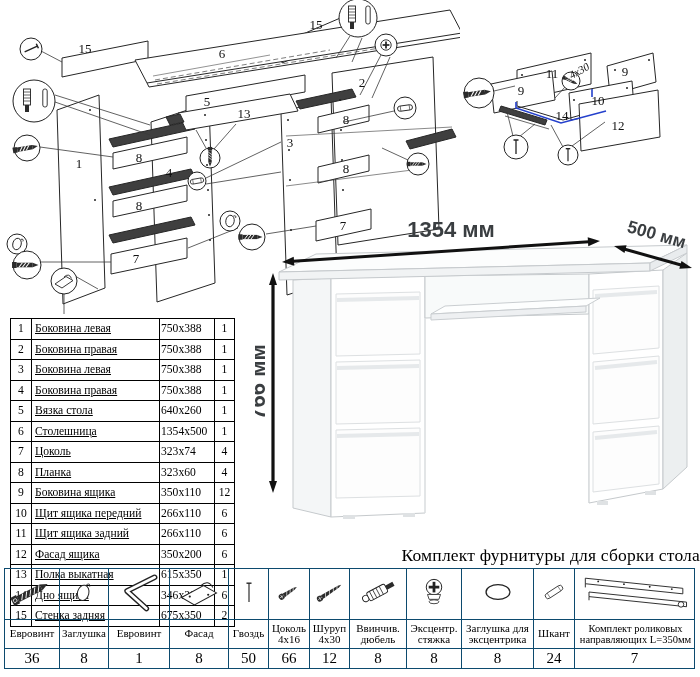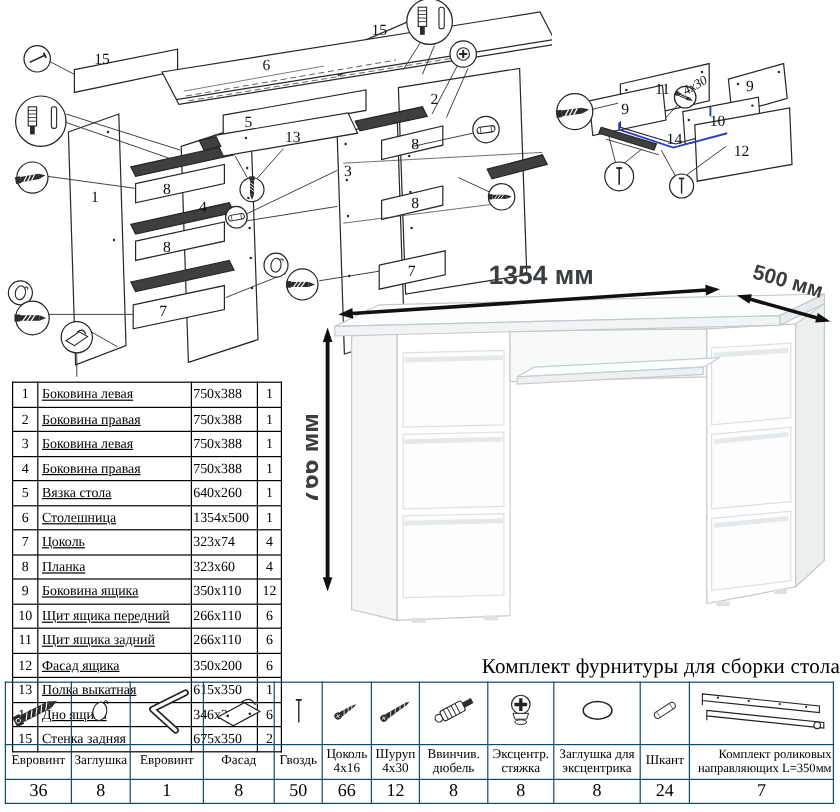--- a/index.html
+++ b/index.html
@@ -17,21 +17,21 @@
   .parts-table .c-size { width:55px;  padding:4px 1px; }
   .parts-table .c-qty  { width:20px;  text-align:center; padding:0; }
 
   
   .hw-title { position:absolute; left:0; top:545px; width:700px; text-align:right;
               font-size:17.5px; letter-spacing:.2px; }
   .hw-table { position:absolute; left:4px; top:568px; border-collapse:collapse; table-layout:fixed; }
   .hw-table td { border:1px solid #0c4a6e; text-align:center; vertical-align:middle; overflow:hidden; }
   .hw-icons td { height:50px; }
   .hw-names td { height:29px; font-size:11px; line-height:11.5px; padding:1px 1px; }
-  .hw-names td.small { font-size:10.5px; line-height:11px; text-align:right; padding-left:3px; }
+  .hw-names td.small { font-size:10.5px; line-height:11px; text-align:center; padding-left:3px; }
   .hw-qty td { height:20px; font-size:15px;margin-left:19px; }
 
   
   .dlabel { font-family:"Liberation Serif", serif; font-size:13px; fill:#111; }
   .dnote  { font-family:"Liberation Serif", serif; font-size:11px; font-style:italic; fill:#111; }
   .dim-text { font-family:"Liberation Sans", sans-serif; font-weight:bold; fill:#3a3e41; }
 </style>
 </head>
 <body>
 

